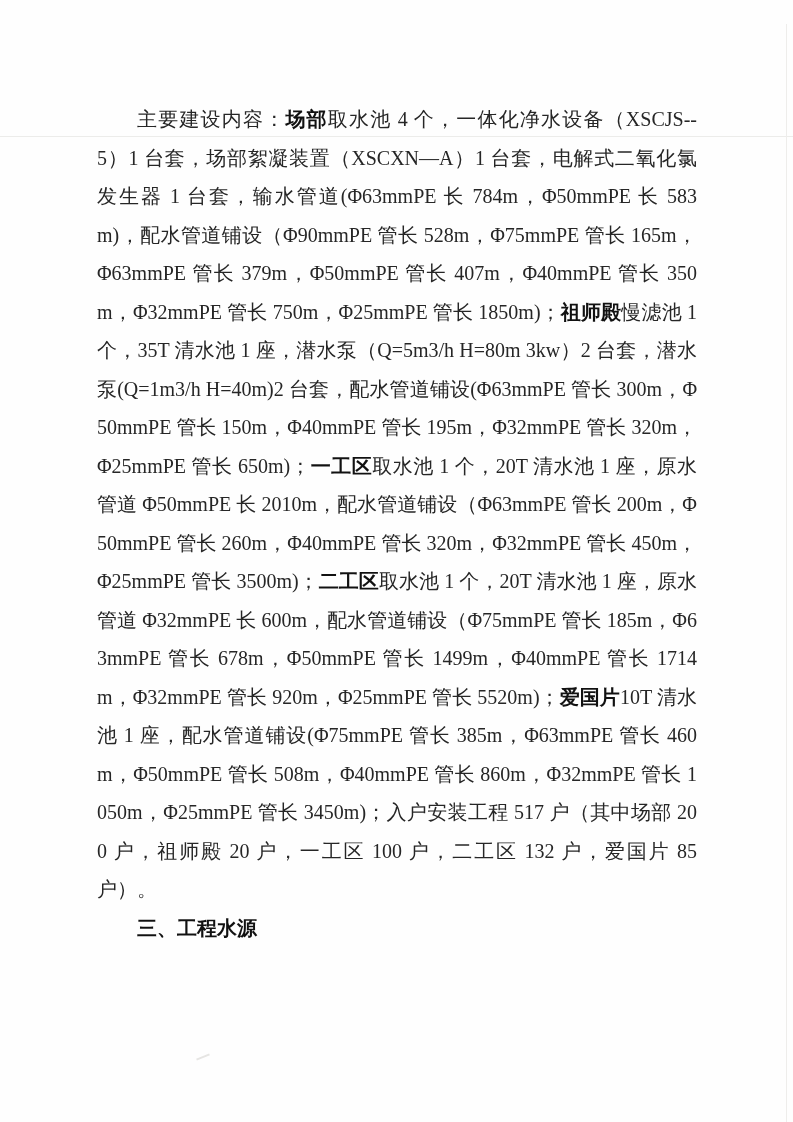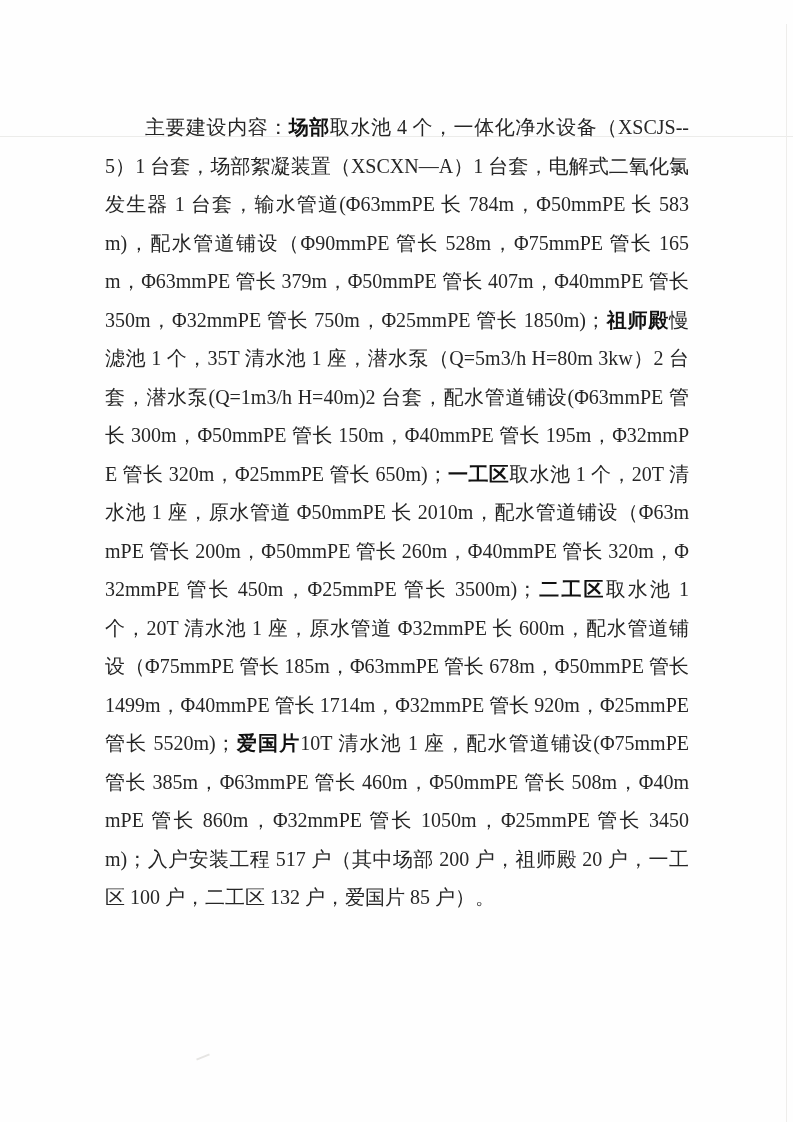--- a/index.html
+++ b/index.html
@@ -17,21 +17,21 @@
     position: absolute;
     left: 97px;
     top: 100px;
     width: 600px;
     font-size: 20px;
     line-height: 38.5px;
     text-align: justify;
     text-justify: inter-character;
   }
   .para {
-    margin: 8px;
+    margin: 0;
     text-indent: 2em;
     word-break: break-all;
   }
   .b { font-weight: bold; color: #111111; }
   .heading {
     font-weight: bold;
     color: #111111;
     text-align: left;
   }
   
@@ -67,16 +67,17 @@
 <div class="page">
 
   <div class="artifact-h"></div>
   <div class="artifact-v"></div>
   <div class="speck"></div>
 
   <div class="body-text">
 
     <p class="para"><span>主要建设内容：</span><span class="b">场部</span><span>取水池 4 个，一体化净水设备（XSCJS--5）1 台套，场部絮凝装置（XSCXN—A）1 台套，电解式二氧化氯发生器 1 台套，输水管道(Φ63mmPE 长 784m，Φ50mmPE 长 583m)，配水管道铺设（Φ90mmPE 管长 528m，Φ75mmPE 管长 165m，Φ63mmPE 管长 379m，Φ50mmPE 管长 407m，Φ40mmPE 管长 350m，Φ32mmPE 管长 750m，Φ25mmPE 管长 1850m)；</span><span class="b">祖师殿</span><span>慢滤池 1 个，35T 清水池 1 座，潜水泵（Q=5m3/h H=80m 3kw）2 台套，潜水泵(Q=1m3/h H=40m)2 台套，配水管道铺设(Φ63mmPE 管长 300m，Φ50mmPE 管长 150m，Φ40mmPE 管长 195m，Φ32mmPE 管长 320m，Φ25mmPE 管长 650m)；</span><span class="b">一工区</span><span>取水池 1 个，20T 清水池 1 座，原水管道 Φ50mmPE 长 2010m，配水管道铺设（Φ63mmPE 管长 200m，Φ50mmPE 管长 260m，Φ40mmPE 管长 320m，Φ32mmPE 管长 450m，Φ25mmPE 管长 3500m)；</span><span class="b">二工区</span><span>取水池 1 个，20T 清水池 1 座，原水管道 Φ32mmPE 长 600m，配水管道铺设（Φ75mmPE 管长 185m，Φ63mmPE 管长 678m，Φ50mmPE 管长 1499m，Φ40mmPE 管长 1714m，Φ32mmPE 管长 920m，Φ25mmPE 管长 5520m)；</span><span class="b">爱国片</span><span>10T 清水池 1 座，配水管道铺设(Φ75mmPE 管长 385m，Φ63mmPE 管长 460m，Φ50mmPE 管长 508m，Φ40mmPE 管长 860m，Φ32mmPE 管长 1050m，Φ25mmPE 管长 3450m)；入户安装工程 517 户（其中场部 200 户，祖师殿 20 户，一工区 100 户，二工区 132 户，爱国片 85 户）。</span></p>
 
+    <p class="para heading">三、工程水源</p>
 
 
   </div>
 </div>
 
 </body></html>

